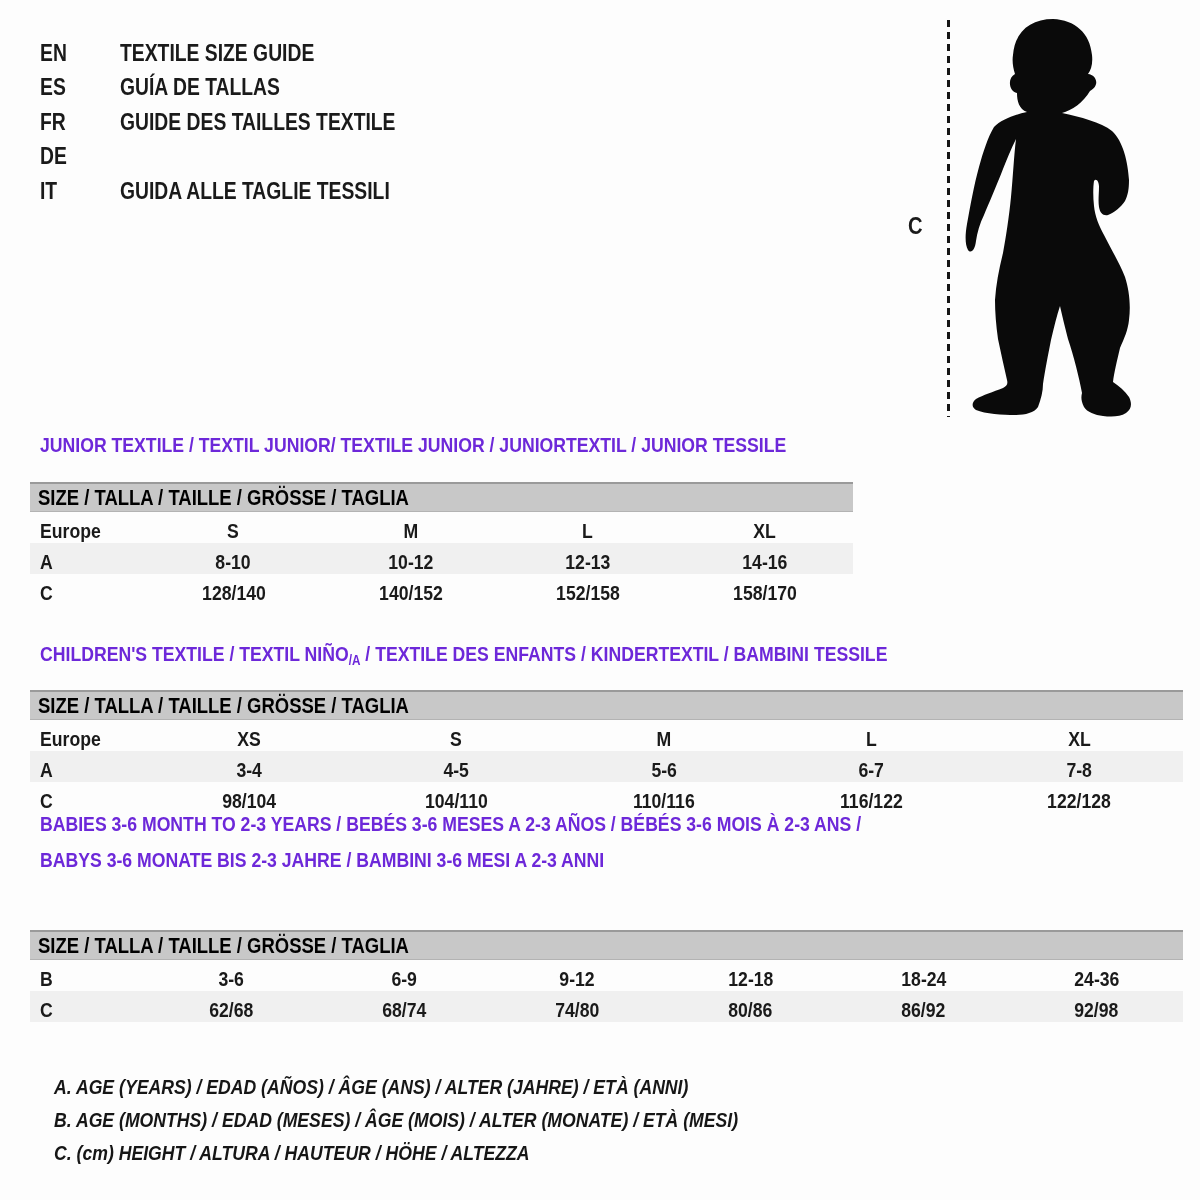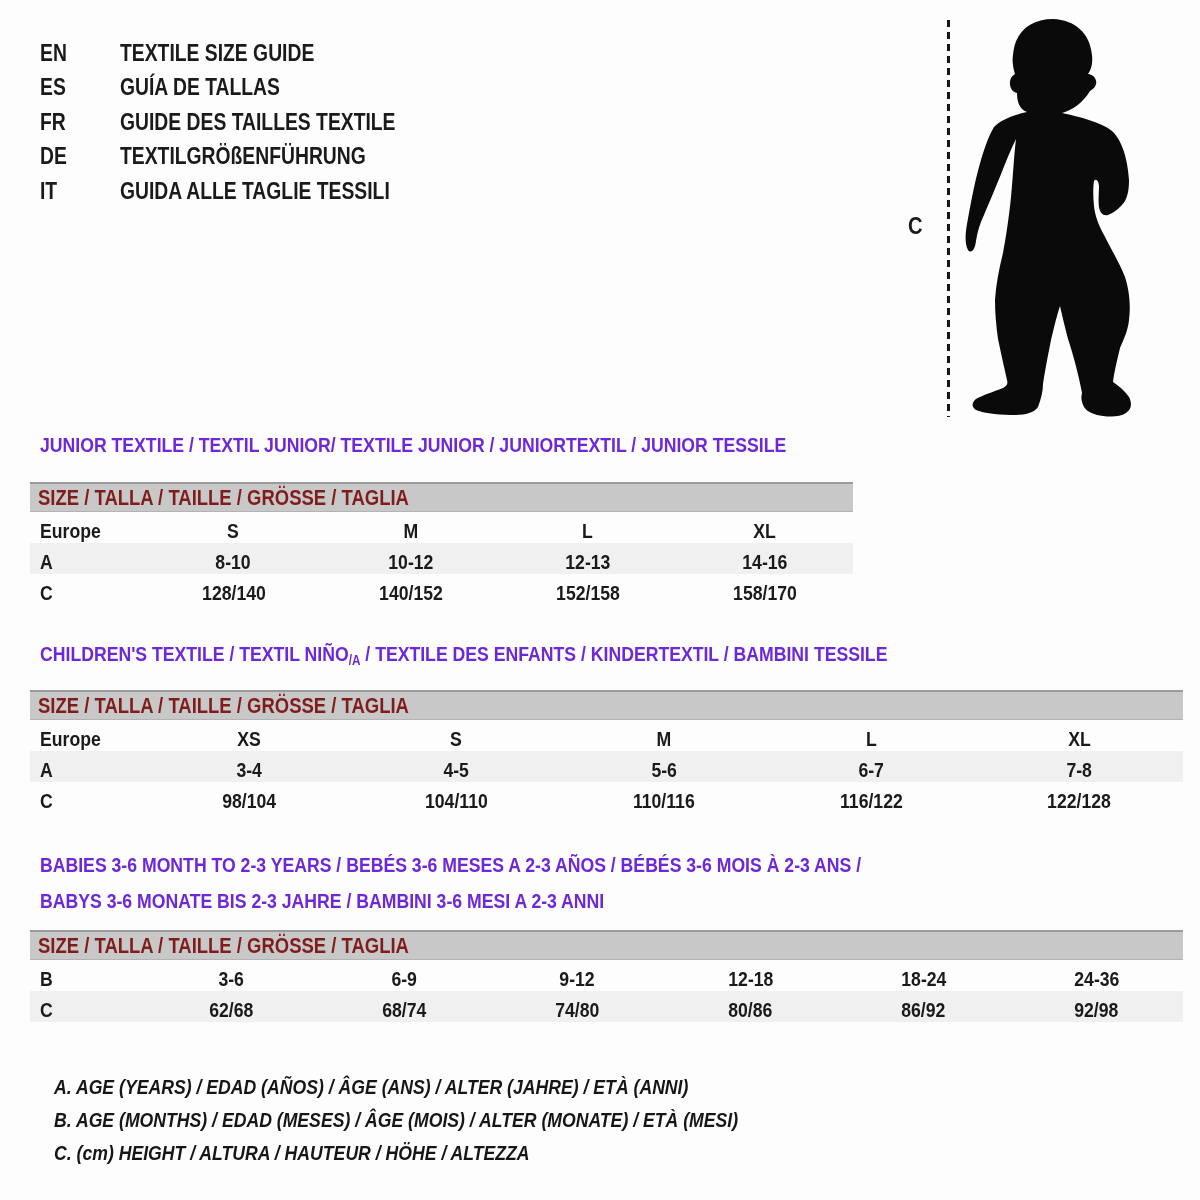--- a/index.html
+++ b/index.html
@@ -33,21 +33,21 @@
   
   .sec-title{position:absolute;left:40px;font-size:21px;line-height:24px;color:#6d28d9;}
   .title-sub{font-size:14px;vertical-align:-4px;}
 
   
   .size-table{position:absolute;left:30px;}
   .thead{
     height:27px;background:#c8c8c8;
     border-top:2px solid #9a9a9a;border-bottom:1px solid #b3b3b3;
     display:flex;align-items:center;padding-left:8px;
-    font-size:22px;color:#7f1d1d;
+    font-size:22px;color:#000000;
   }
   .trow{display:flex;height:31px;align-items:flex-end;font-size:21px;}
   .trow.striped{background:#f0f0f0;}
   .row-label{width:105px;padding-left:10px;flex:0 0 auto;}
   .cell{flex:1;display:flex;justify-content:center;}
 
   
   .footnotes{position:absolute;left:54px;top:1070px;font-style:italic;}
   .footnote{height:33px;display:flex;align-items:center;font-size:21px;color:#161616;}
 </style>
@@ -64,21 +64,20 @@
     <div class="lang-row">
       <div class="lang-code"><span class="cx">ES</span></div>
       <div><span class="cx">GUÍA DE TALLAS</span></div>
     </div>
     <div class="lang-row">
       <div class="lang-code"><span class="cx">FR</span></div>
       <div><span class="cx">GUIDE DES TAILLES TEXTILE</span></div>
     </div>
     <div class="lang-row">
       <div class="lang-code"><span class="cx">DE</span></div>
-      <div><span class="cx">TEXTILGRÖßENFÜHRUNG</span></div>
     </div>
     <div class="lang-row">
       <div class="lang-code"><span class="cx">IT</span></div>
       <div><span class="cx">GUIDA ALLE TAGLIE TESSILI</span></div>
     </div>
   </div>
 
   <div class="measure-line"></div>
   <div class="height-label"><span class="cx">C</span></div>
   <svg class="figure-svg" width="172" height="401" viewBox="0 0 172 401">
@@ -250,21 +249,21 @@
           <div class="cell">
             <span class="cx cx-c">116/122</span>
           </div>
           <div class="cell">
             <span class="cx cx-c">122/128</span>
           </div>
         </div>
       </div>
   </div>
 
-  <div class="sec-title" style="top:847px;line-height:36px;">
+  <div class="sec-title" style="top:806px;line-height:36px;">
     <span class="cx">BABIES 3-6 MONTH TO 2-3 YEARS / BEBÉS 3-6 MESES A 2-3 AÑOS / BÉBÉS 3-6 MOIS À 2-3 ANS /</span><br>
     <span class="cx">BABYS 3-6 MONATE BIS 2-3 JAHRE / BAMBINI 3-6 MESI A 2-3 ANNI</span>
   </div>
   <div class="size-table" style="top:930px;width:1153px;">
     <div class="thead">
       <span class="cx">SIZE / TALLA / TAILLE / GRÖSSE / TAGLIA</span>
     </div>
     <div>
         <div class="trow">
           <div class="row-label"><span class="cx">B</span></div>

